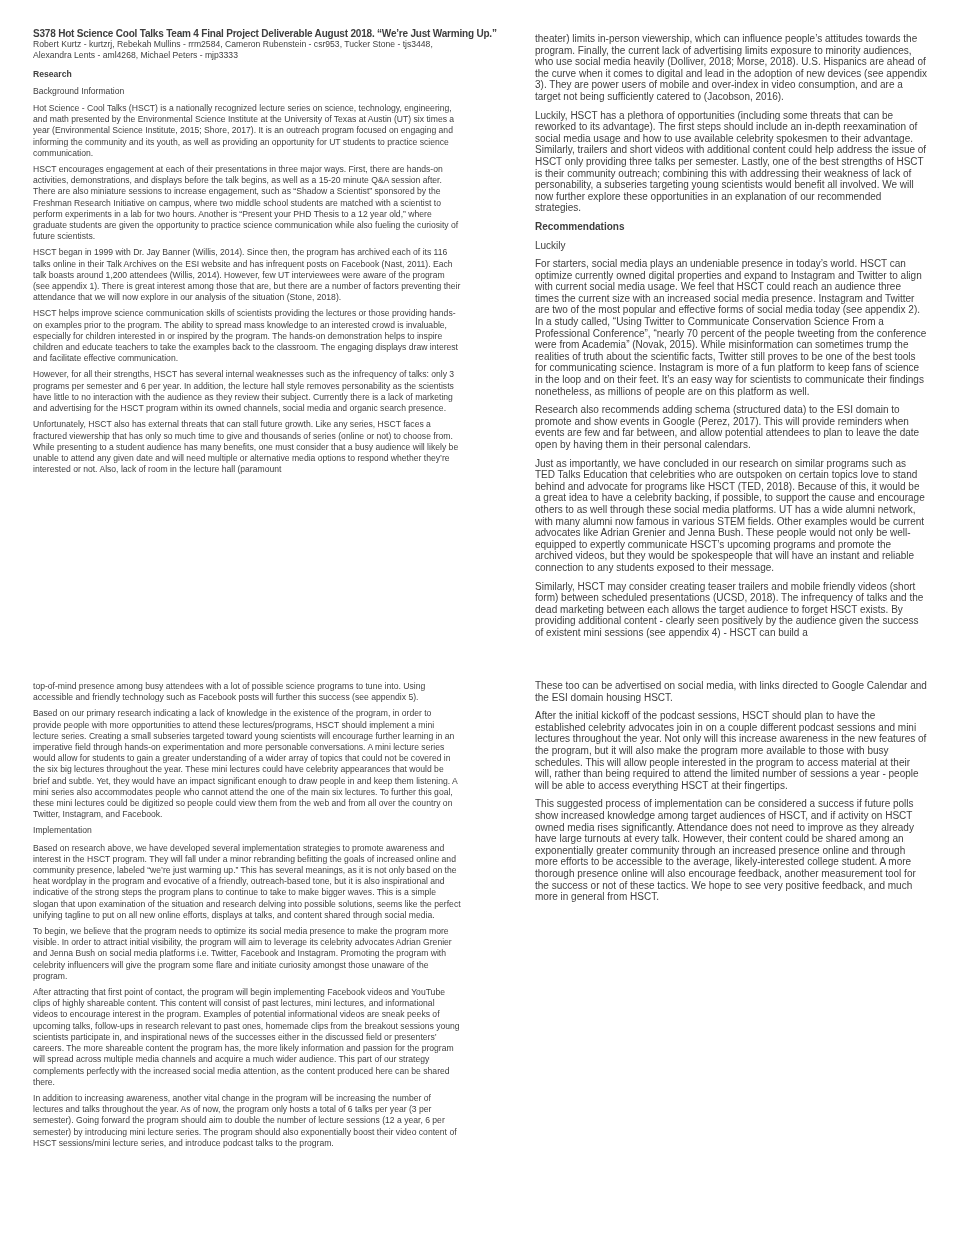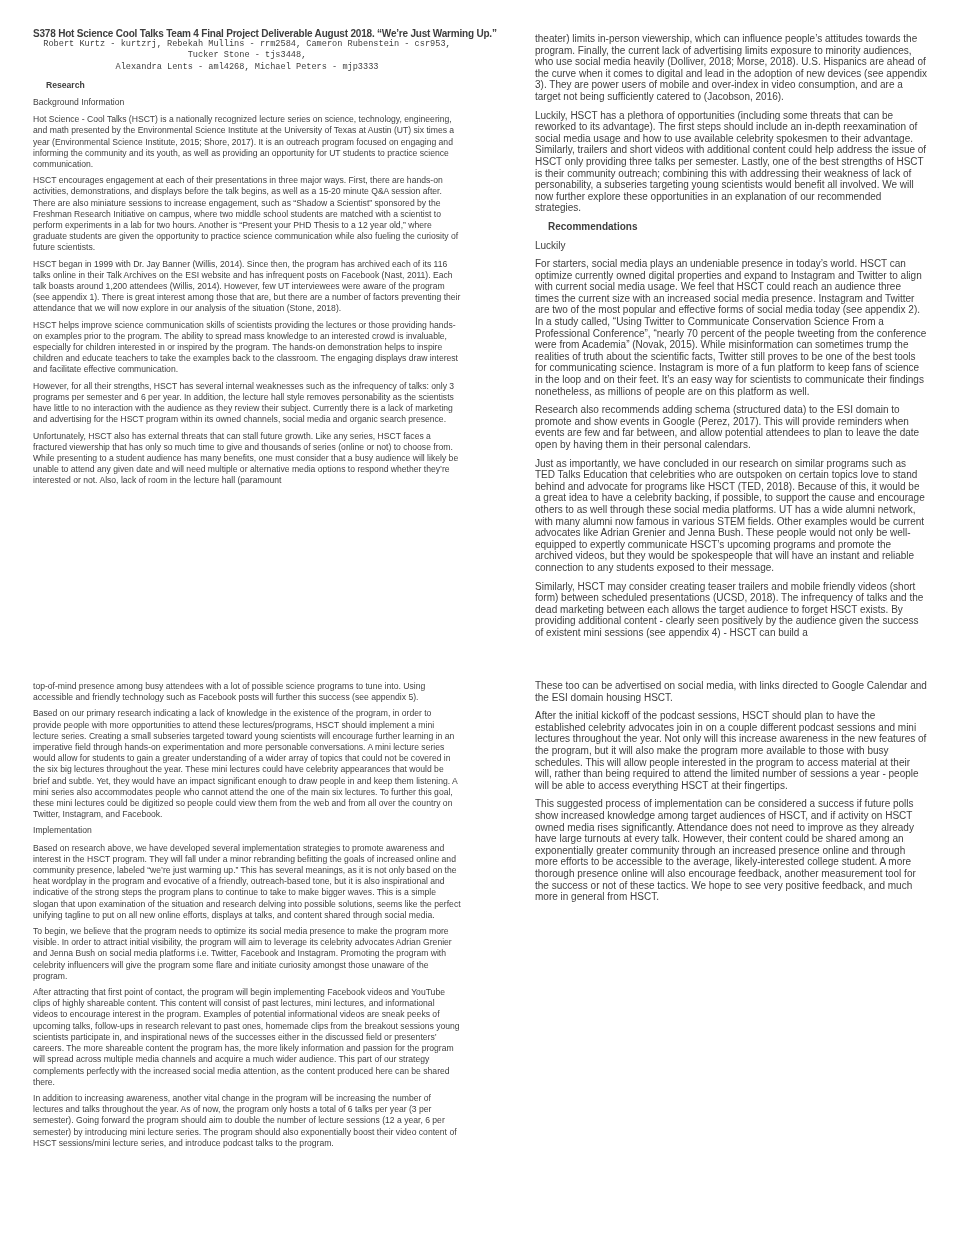--- a/index.html
+++ b/index.html
@@ -34,28 +34,27 @@
 
   .title {
     font-weight: bold;
     text-align: center;
     white-space: nowrap;
     letter-spacing: -0.2px;
     font-size: 10px;
     margin-bottom: 0;
   }
   .authors {
-    text-align: center;
+    text-align: left;
     margin-bottom: 0;
-    font-family: Liberation Mono, monospace;
   }
   .authors.last { margin-bottom: 7px; }
   .heading {
     font-weight: bold;
-    margin: 6px 0 6px 13px;
+    margin: 6px 0 6px 0;
   }
   .subheading {
     margin: 5px 0 6px 0;
   }
   .para { text-align: left; }
 </style>
 </head>
 <body>
 
 <div>

